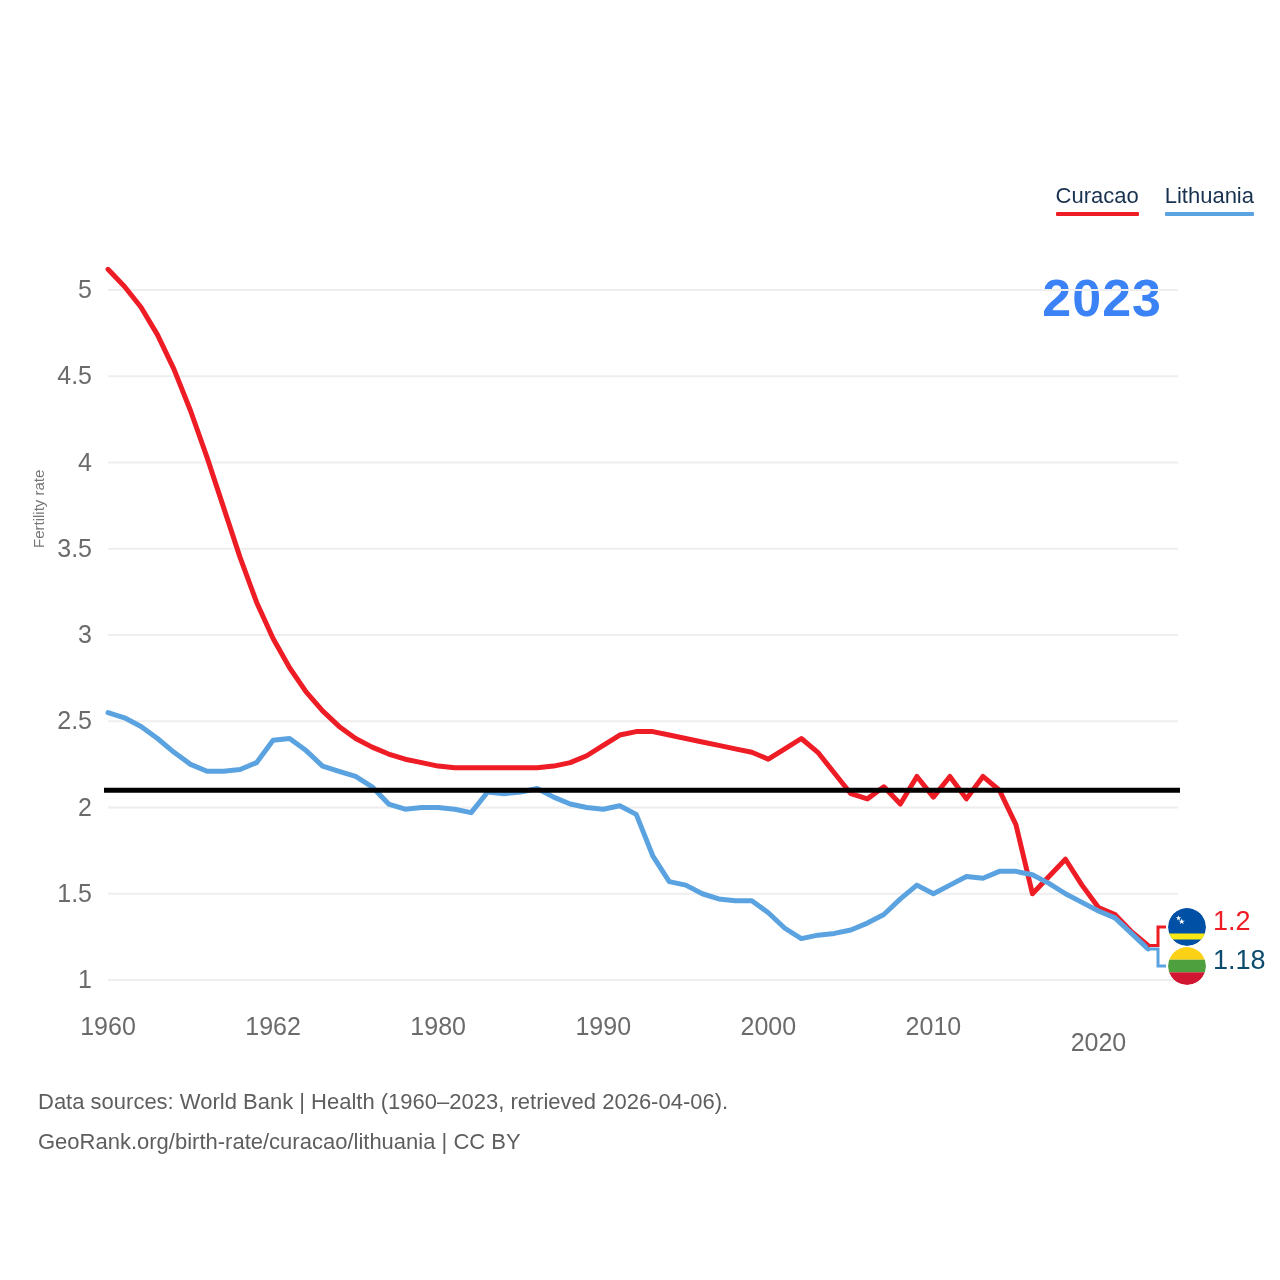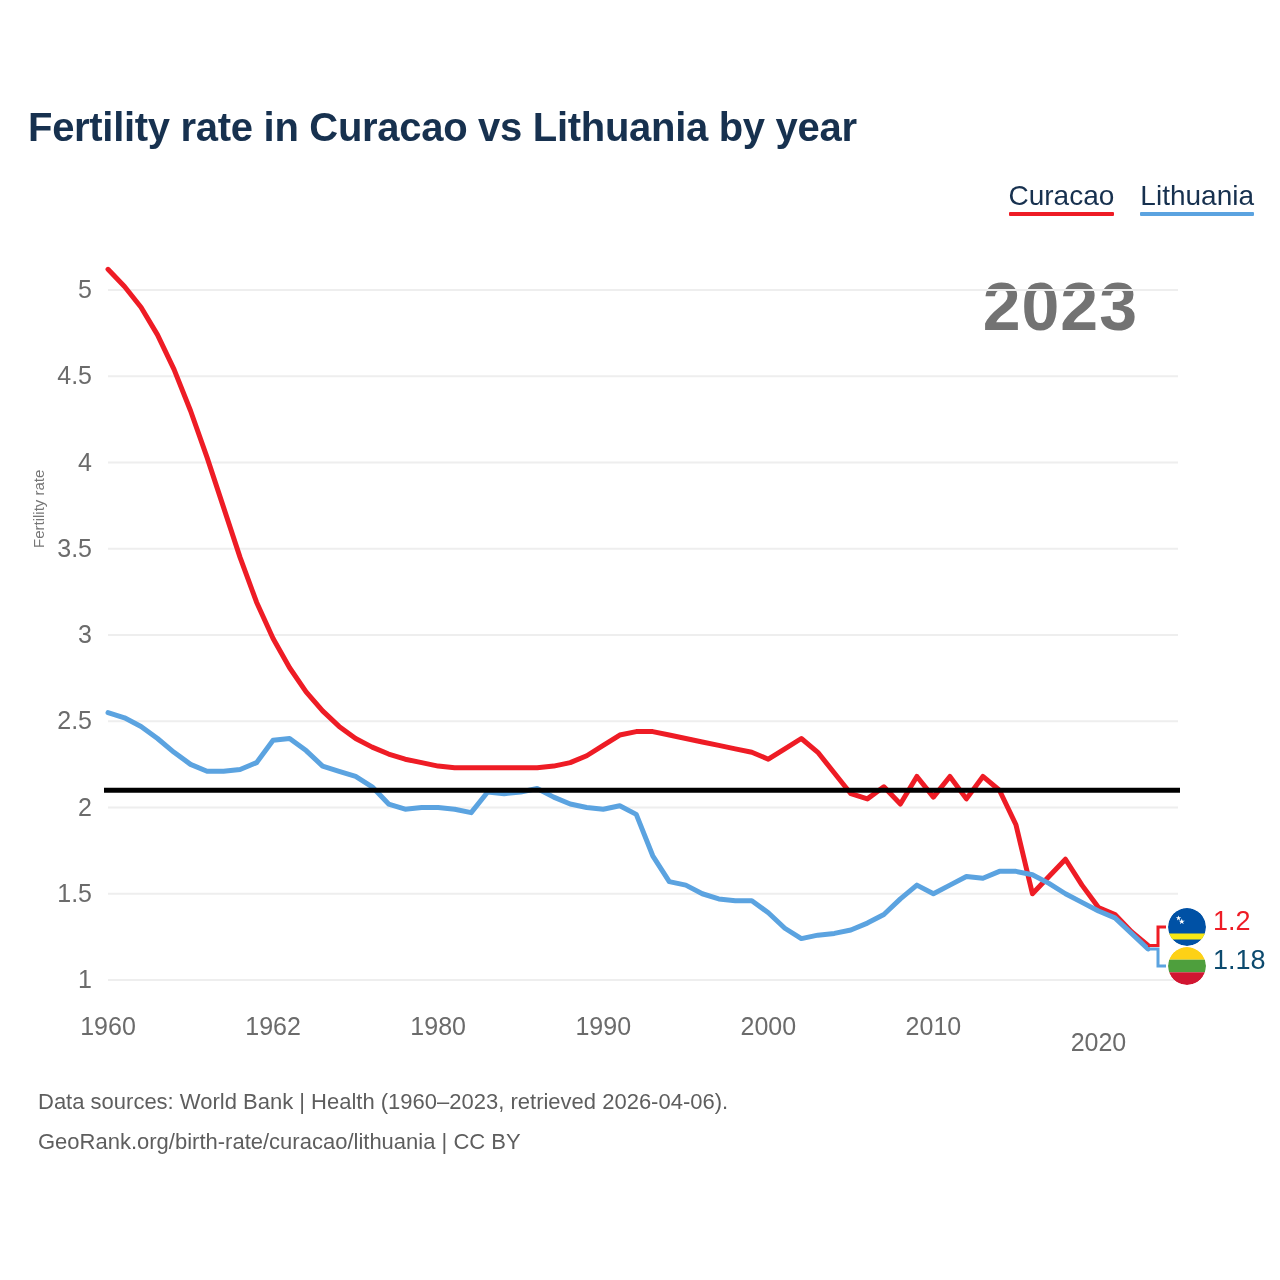--- a/index.html
+++ b/index.html
@@ -36,38 +36,38 @@
     display: flex;
     gap: 26px;
     align-items: flex-start;
   }
   .legend-item {
     display: flex;
     flex-direction: column;
     align-items: stretch;
   }
   .legend-label {
-    font-size: 28px;
+    font-size: 22px;
     color: #17314f;
     line-height: 26px;
     text-align: center;
     white-space: nowrap;
   }
   .legend-rule {
     height: 4px;
     margin-top: 3px;
     border-radius: 1px;
   }
   .year-watermark {
     position: absolute;
-    right: 142px;
+    right: 118px;
     top: 272px;
-    font-size: 68px;
+    font-size: 52px;
     font-weight: bold;
-    color: #737373;
+    color: #3b82f6;
     letter-spacing: 1px;
     line-height: 1;
   }
   .plot-wrap {
     position: absolute;
     left: 0;
     top: 0;
     width: 1280px;
     height: 1280px;
   }
@@ -130,21 +130,20 @@
     color: #5e5e5e;
     line-height: 40px;
   }
   .footer div { white-space: nowrap; }
 </style>
 </head>
 <body>
 
 <div class="page">
 
-  <div class="chart-title">Fertility rate in Curacao vs Lithuania by year</div>
 
   <div class="legend">
     <div class="legend-item">
       <span class="legend-label">Curacao</span>
       <span class="legend-rule" style="background:#ee1c25"></span>
     </div>
     <div class="legend-item">
       <span class="legend-label">Lithuania</span>
       <span class="legend-rule" style="background:#5ba3e0"></span>
     </div>

